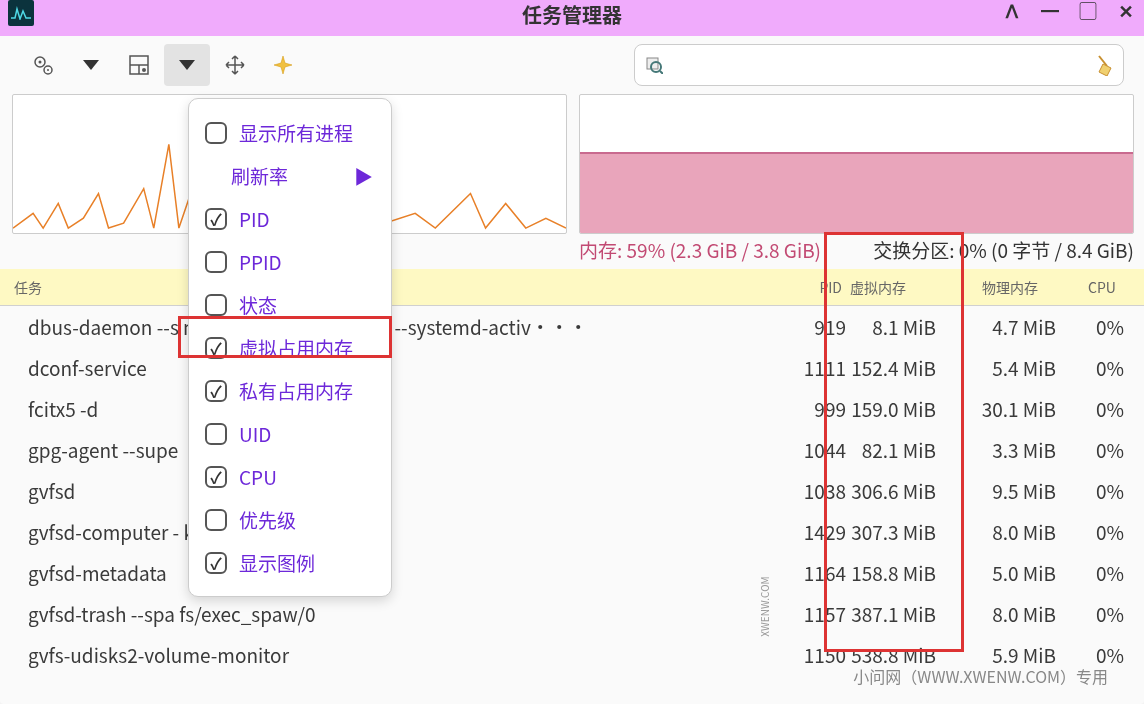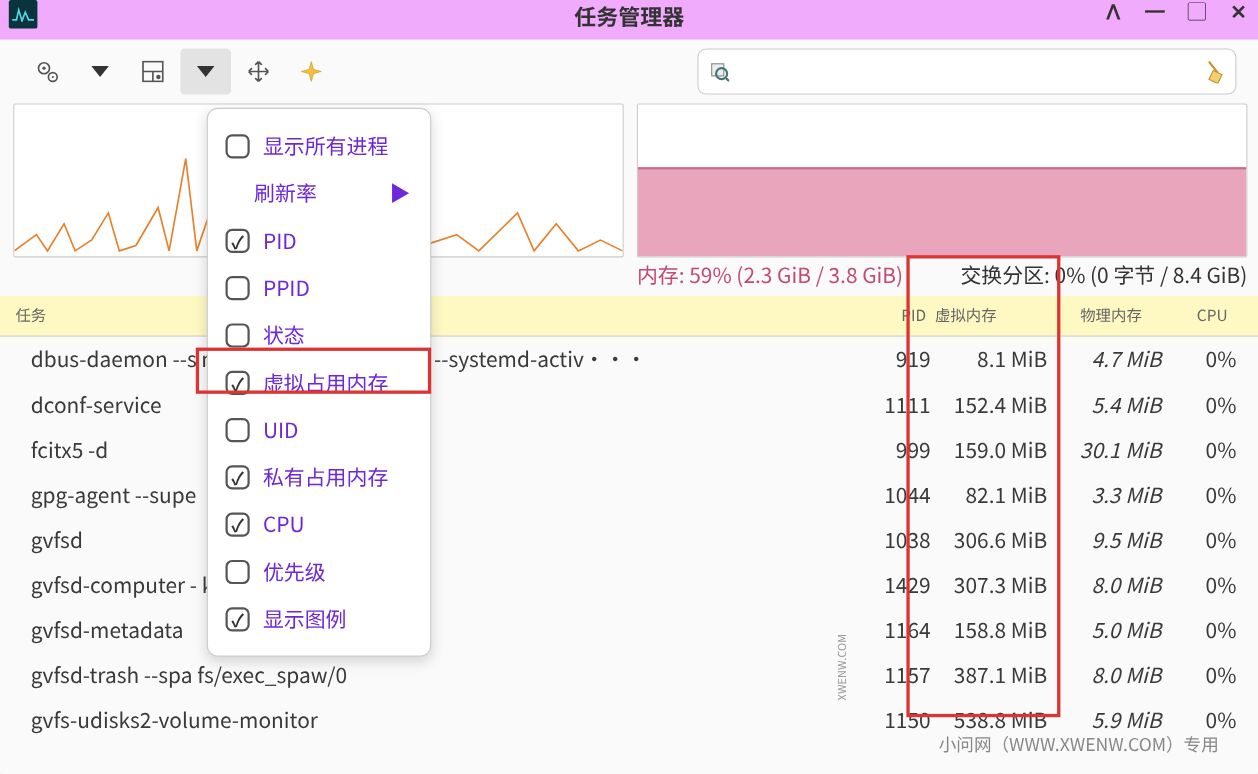--- a/index.html
+++ b/index.html
@@ -157,22 +157,22 @@
       font-size: 19px;
       color: #3a3a3a;
     }
     .row .col-task {
       white-space: nowrap;
       overflow: hidden;
       text-overflow: ellipsis;
       padding-left: 28px;
     }
     .row .pid { width: 64px; text-align: right; padding-right: 4px; }
-    .row .vmem { width: 110px; text-align: right; padding-right: 8px; }
-    .row .rmem { width: 108px; text-align: right; padding-right: 12px; font-style: italic; }
+    .row .vmem { width: 110px; text-align: right; padding-right: 24px; }
+    .row .rmem { width: 108px; text-align: right; padding-right: 12px; }
     .row .cpu { width: 76px; text-align: right; padding-right: 20px; }
 
     .dropdown {
       position: absolute;
       left: 188px;
       top: 98px;
       width: 204px;
       background: #fff;
       border: 1px solid #ccc;
       border-radius: 10px;
@@ -424,26 +424,26 @@
     </div>
   <div class="dd-item">
       <span class="chx"></span>
       <span>状态</span>
     </div>
   <div class="dd-item">
       <span class="chx checked"></span>
       <span>虚拟占用内存</span>
     </div>
   <div class="dd-item">
+      <span class="chx checked"></span>
+      <span>私有占用内存</span>
+    </div>
+  <div class="dd-item">
       <span class="chx"></span>
       <span>UID</span>
-    </div>
-  <div class="dd-item">
-      <span class="chx checked"></span>
-      <span>私有占用内存</span>
     </div>
   <div class="dd-item">
       <span class="chx checked"></span>
       <span>CPU</span>
     </div>
   <div class="dd-item">
       <span class="chx"></span>
       <span>优先级</span>
     </div>
   <div class="dd-item">

